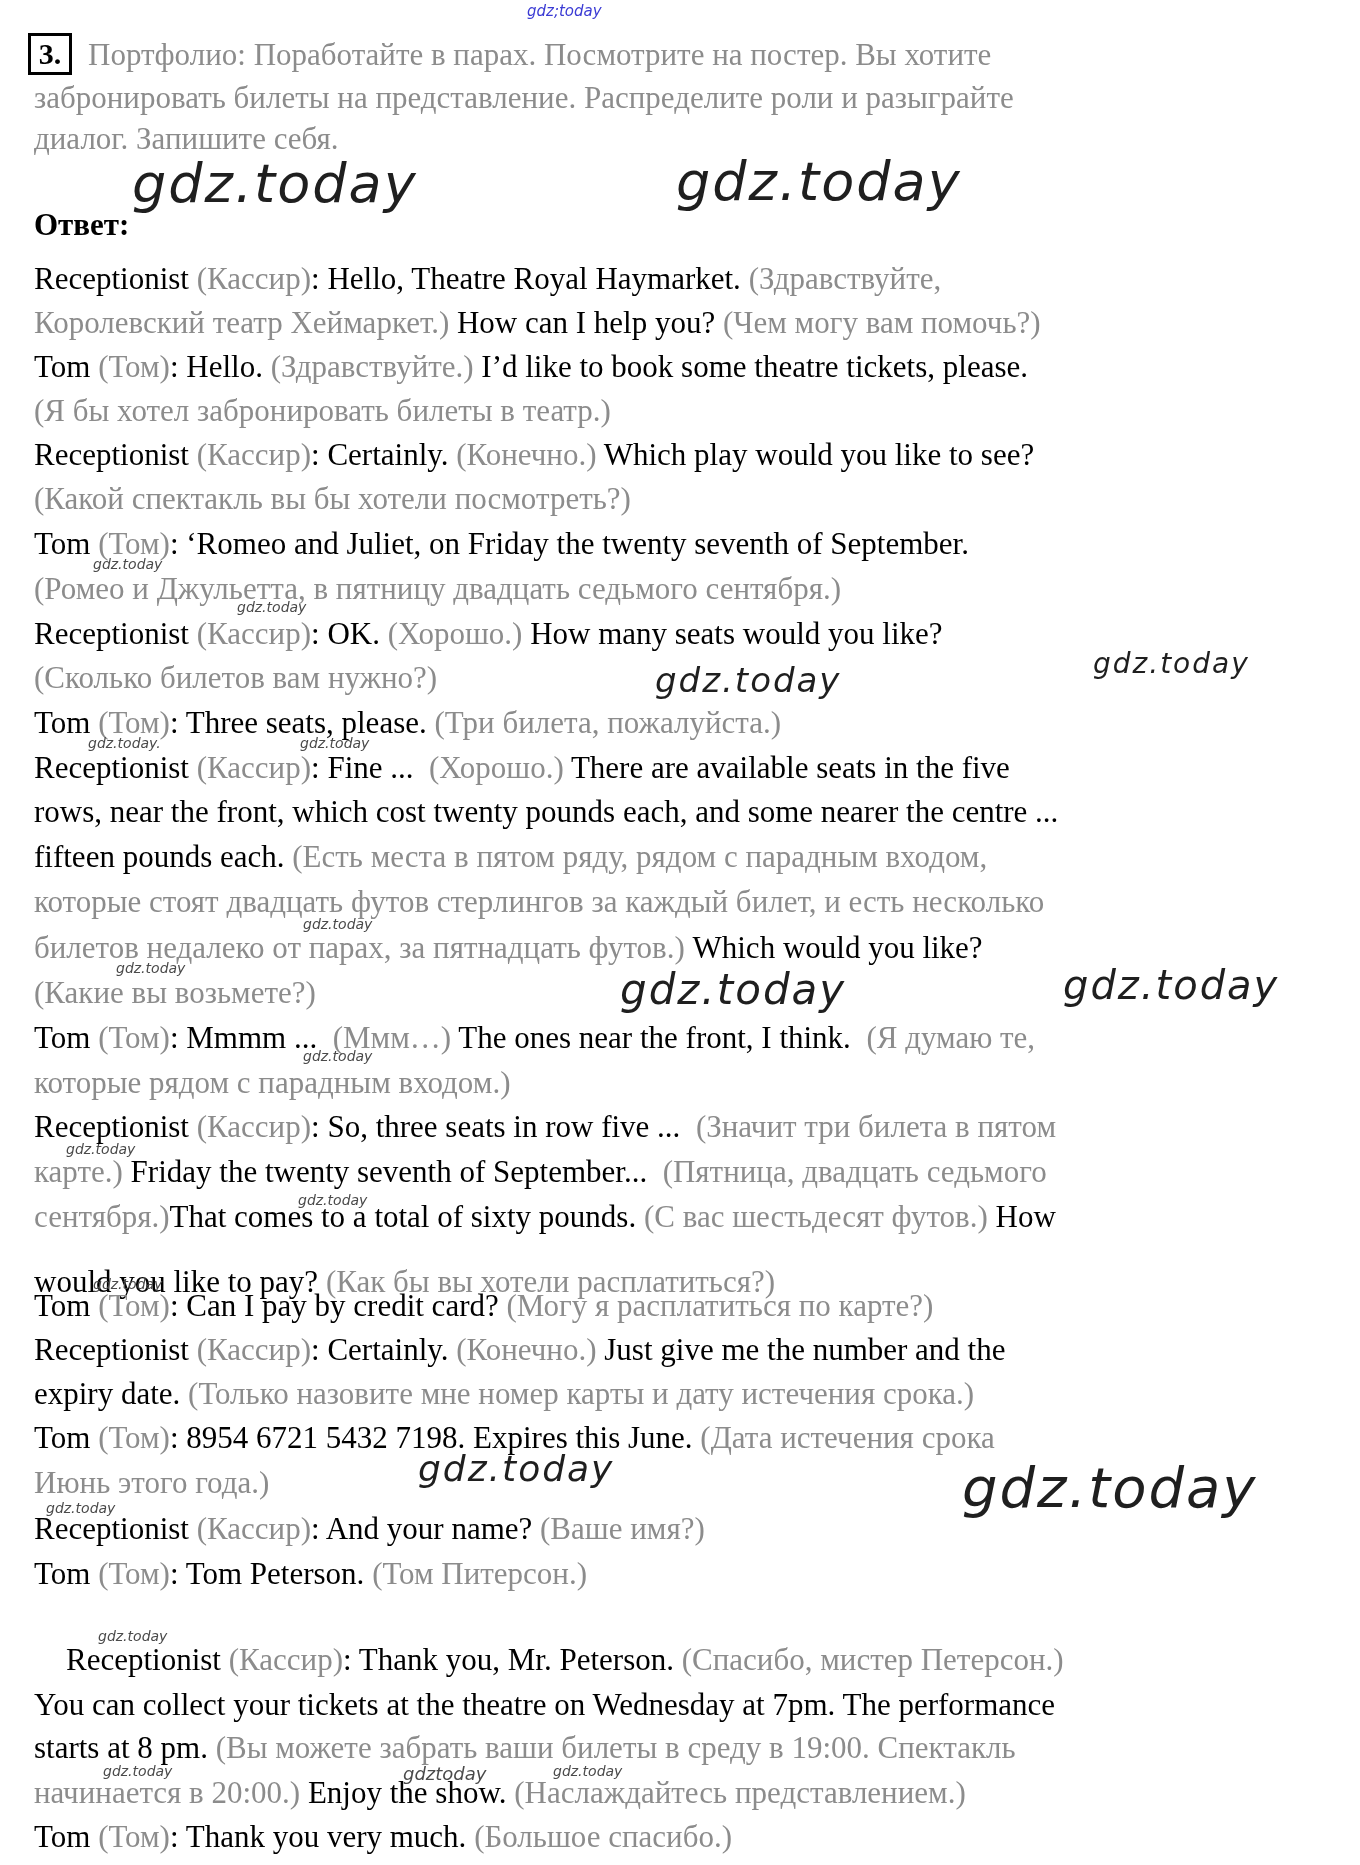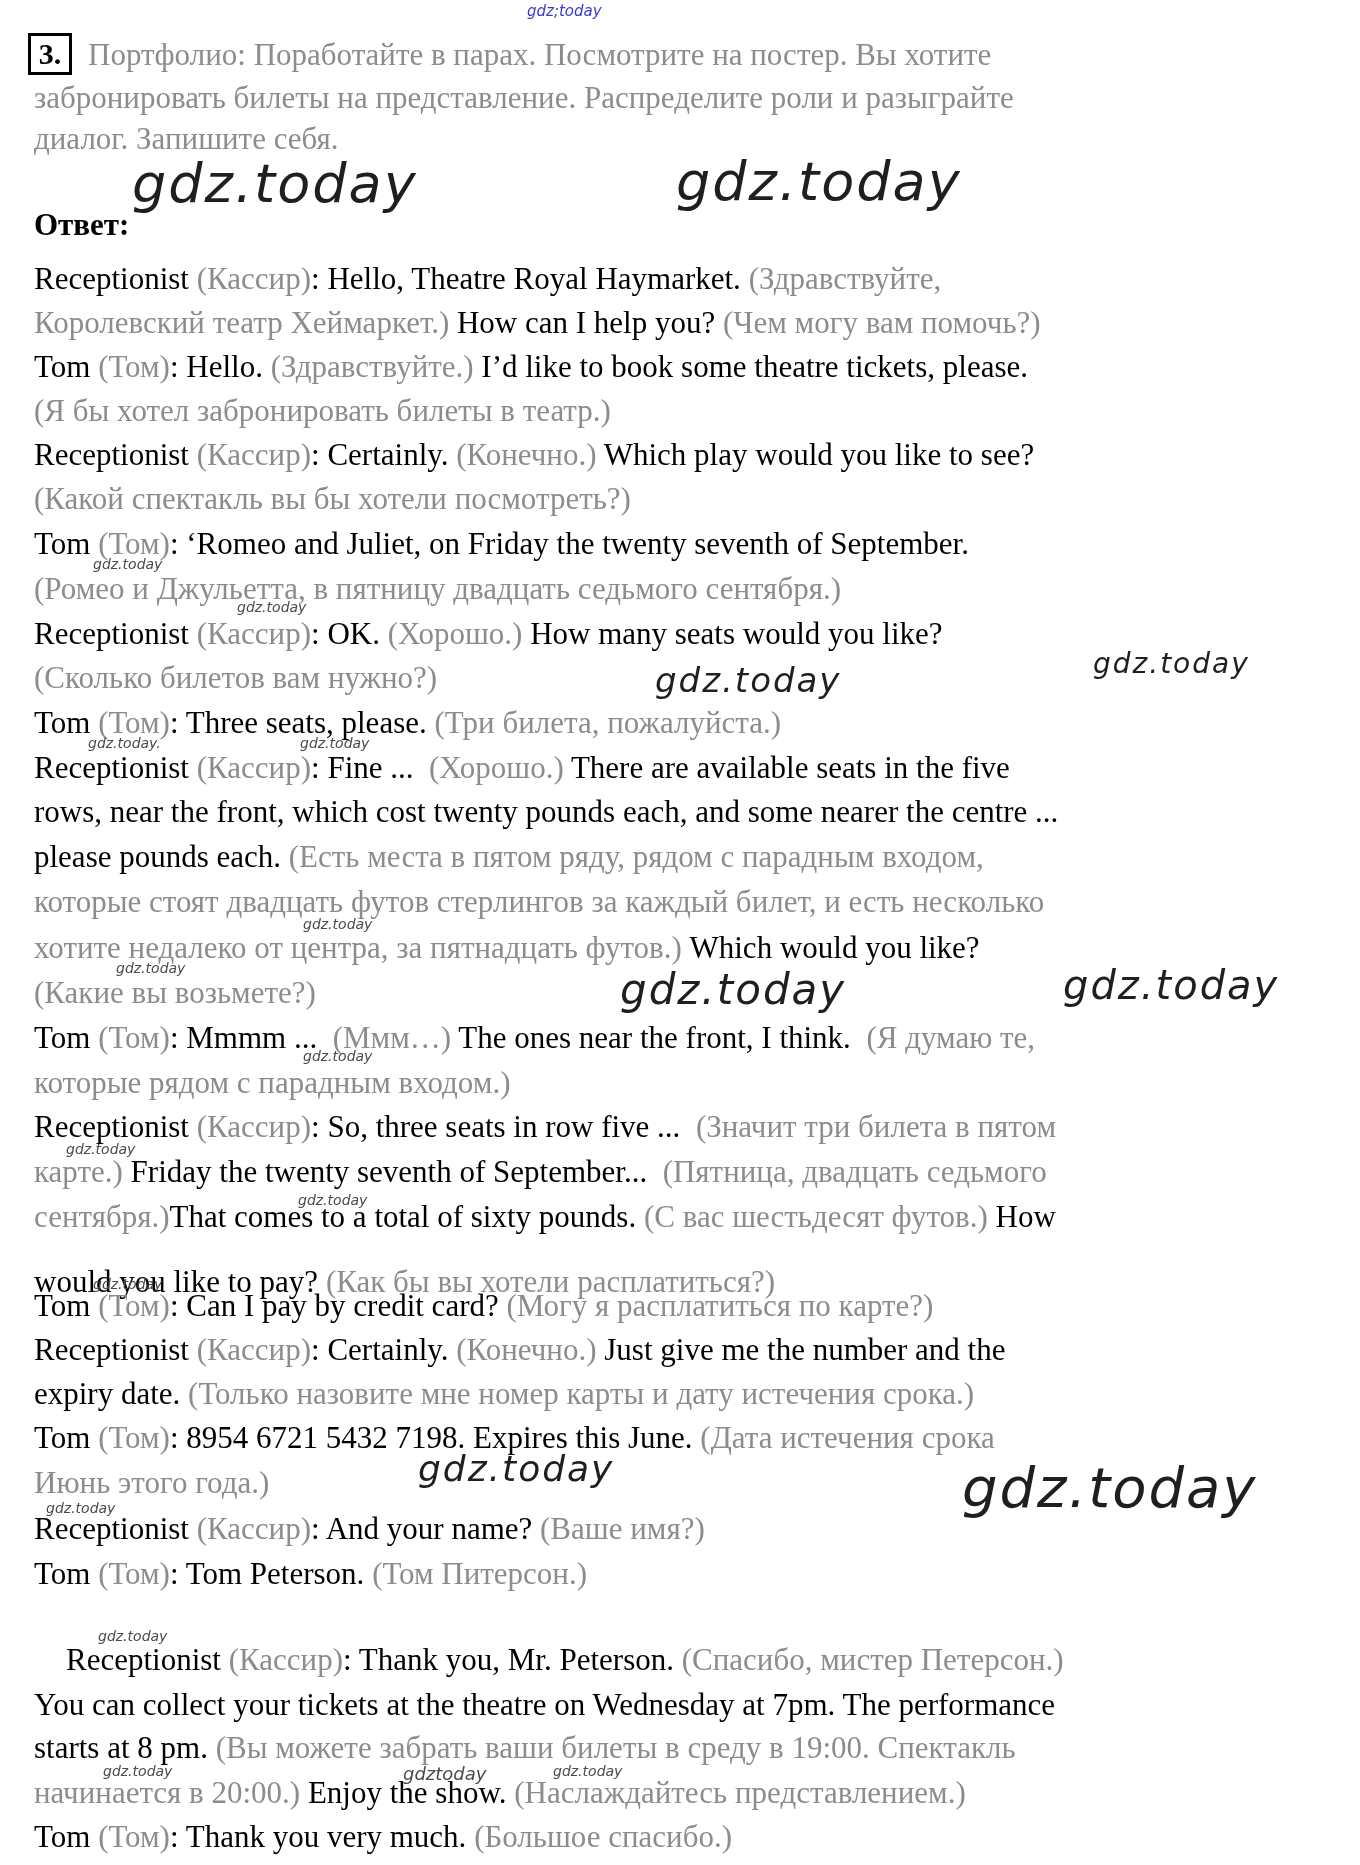--- a/index.html
+++ b/index.html
@@ -70,23 +70,23 @@
       <div class="line" style="top: 394px; left: 34px;"><span class="c-g">(Я бы хотел забронировать билеты в театр.)</span></div>
       <div class="line" style="top: 438px; left: 34px;"><span class="c-b">Receptionist </span><span class="c-g">(Кассир)</span><span class="c-b">: Certainly. </span><span class="c-g">(Конечно.) </span><span class="c-b">Which play would you like to see?</span></div>
       <div class="line" style="top: 482px; left: 34px;"><span class="c-g">(Какой спектакль вы бы хотели посмотреть?)</span></div>
       <div class="line" style="top: 527px; left: 34px;"><span class="c-b">Tom </span><span class="c-g">(Том)</span><span class="c-b">: ‘Romeo and Juliet, on Friday the twenty seventh of September.</span></div>
       <div class="line" style="top: 572px; left: 34px;"><span class="c-g">(Ромео и Джульетта, в пятницу двадцать седьмого сентября.)</span></div>
       <div class="line" style="top: 617px; left: 34px;"><span class="c-b">Receptionist </span><span class="c-g">(Кассир)</span><span class="c-b">: OK. </span><span class="c-g">(Хорошо.) </span><span class="c-b">How many seats would you like?</span></div>
       <div class="line" style="top: 661px; left: 34px;"><span class="c-g">(Сколько билетов вам нужно?)</span></div>
       <div class="line" style="top: 706px; left: 34px;"><span class="c-b">Tom </span><span class="c-g">(Том)</span><span class="c-b">: Three seats, please. </span><span class="c-g">(Три билета, пожалуйста.)</span></div>
       <div class="line" style="top: 751px; left: 34px;"><span class="c-b">Receptionist </span><span class="c-g">(Кассир)</span><span class="c-b">: Fine ...  </span><span class="c-g">(Хорошо.) </span><span class="c-b">There are available seats in the five</span></div>
       <div class="line" style="top: 795px; left: 34px;"><span class="c-b">rows, near the front, which cost twenty pounds each, and some nearer the centre ...</span></div>
-      <div class="line" style="top: 840px; left: 34px;"><span class="c-b">please pounds each. </span><span class="c-g">(Есть места в пятом ряду, рядом с парадным входом,</span></div>
+      <div class="line" style="top: 840px; left: 34px;"><span class="c-b">fifteen pounds each. </span><span class="c-g">(Есть места в пятом ряду, рядом с парадным входом,</span></div>
       <div class="line" style="top: 885px; left: 34px;"><span class="c-g">которые стоят двадцать футов стерлингов за каждый билет, и есть несколько</span></div>
-      <div class="line" style="top: 931px; left: 34px;"><span class="c-g">хотите недалеко от центра, за пятнадцать футов.) </span><span class="c-b">Which would you like?</span></div>
+      <div class="line" style="top: 931px; left: 34px;"><span class="c-g">билетов недалеко от парах, за пятнадцать футов.) </span><span class="c-b">Which would you like?</span></div>
       <div class="line" style="top: 976px; left: 34px;"><span class="c-g">(Какие вы возьмете?)</span></div>
       <div class="line" style="top: 1021px; left: 34px;"><span class="c-b">Tom </span><span class="c-g">(Том)</span><span class="c-b">: Mmmm ...  </span><span class="c-g">(Ммм…) </span><span class="c-b">The ones near the front, I think.  </span><span class="c-g">(Я думаю те,</span></div>
       <div class="line" style="top: 1066px; left: 34px;"><span class="c-g">которые рядом с парадным входом.)</span></div>
       <div class="line" style="top: 1110px; left: 34px;"><span class="c-b">Receptionist </span><span class="c-g">(Кассир)</span><span class="c-b">: So, three seats in row five ...  </span><span class="c-g">(Значит три билета в пятом</span></div>
       <div class="line" style="top: 1155px; left: 34px;"><span class="c-g">карте.) </span><span class="c-b">Friday the twenty seventh of September...  </span><span class="c-g">(Пятница, двадцать седьмого</span></div>
       <div class="line" style="top: 1200px; left: 34px;"><span class="c-g">сентября.)</span><span class="c-b">That comes to a total of sixty pounds. </span><span class="c-g">(С вас шестьдесят футов.) </span><span class="c-b">How</span></div>
       <div class="line" style="top: 1245px; left: 34px; margin-top: 20px;"><span class="c-b">would you like to pay? </span><span class="c-g">(Как бы вы хотели расплатиться?)</span></div>
       <div class="line" style="top: 1289px; left: 34px;"><span class="c-b">Tom </span><span class="c-g">(Том)</span><span class="c-b">: Can I pay by credit card? </span><span class="c-g">(Могу я расплатиться по карте?)</span></div>
       <div class="line" style="top: 1333px; left: 34px;"><span class="c-b">Receptionist </span><span class="c-g">(Кассир)</span><span class="c-b">: Certainly. </span><span class="c-g">(Конечно.) </span><span class="c-b">Just give me the number and the</span></div>
       <div class="line" style="top: 1377px; left: 34px;"><span class="c-b">expiry date. </span><span class="c-g">(Только назовите мне номер карты и дату истечения срока.)</span></div>

